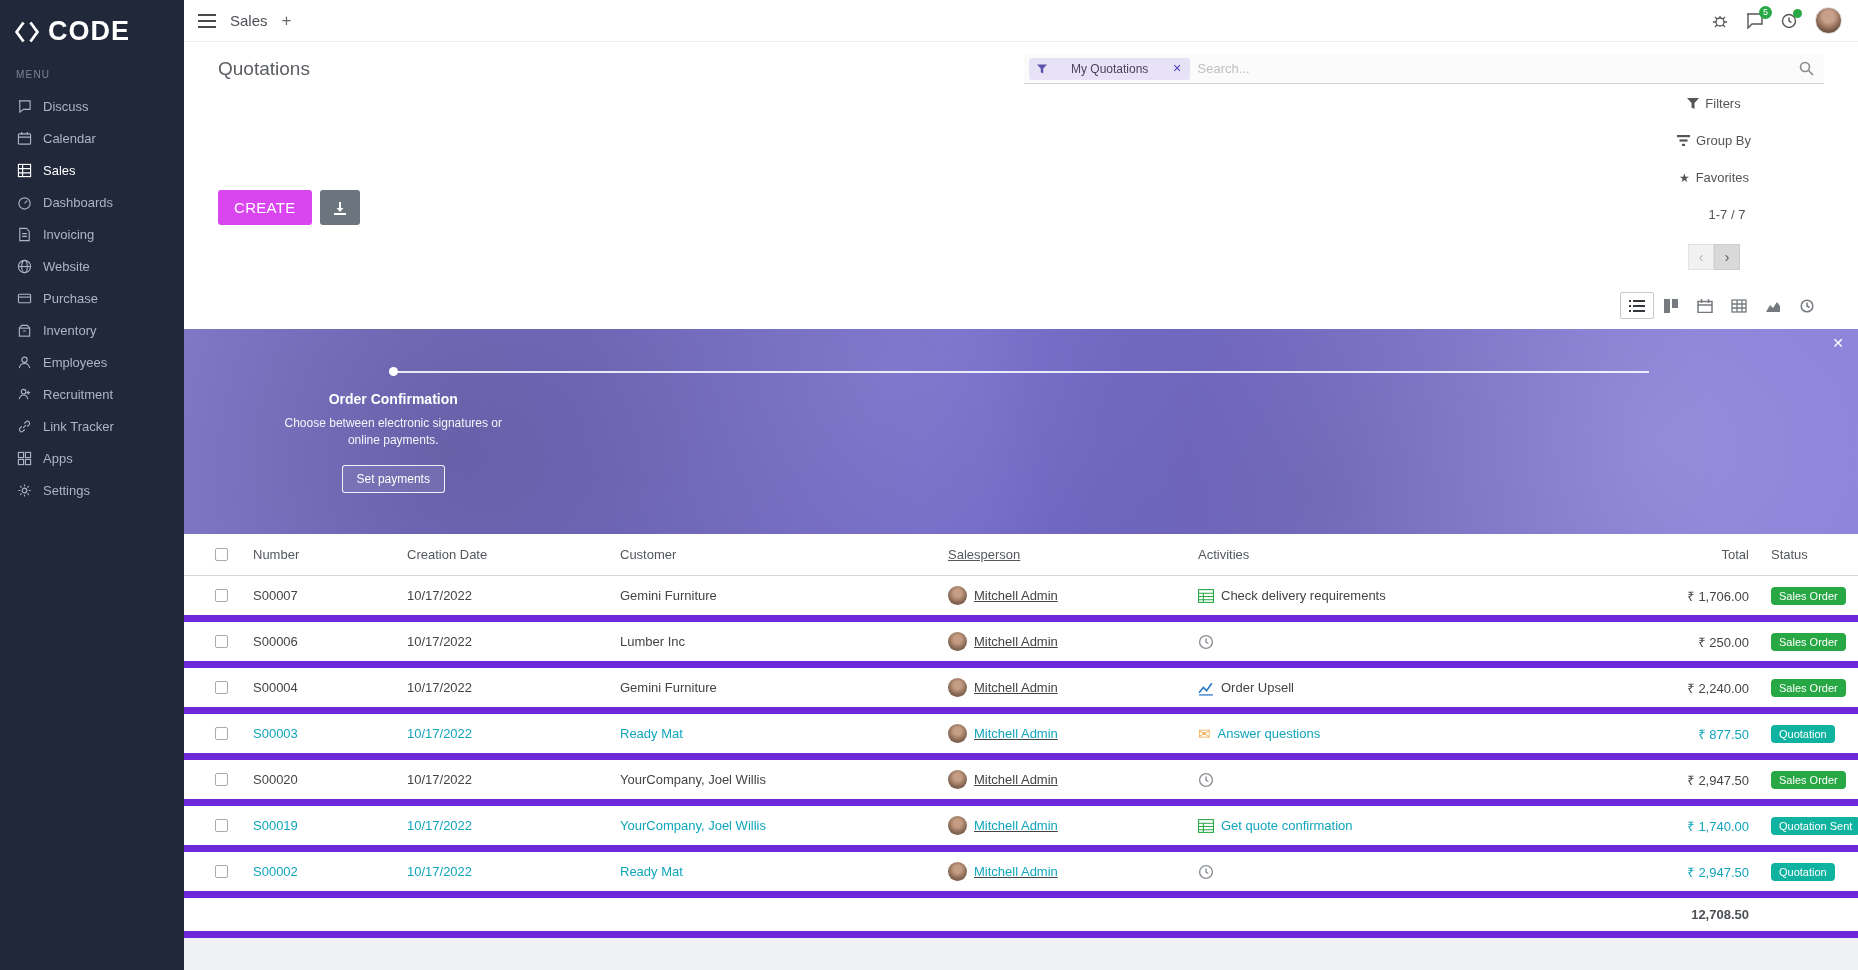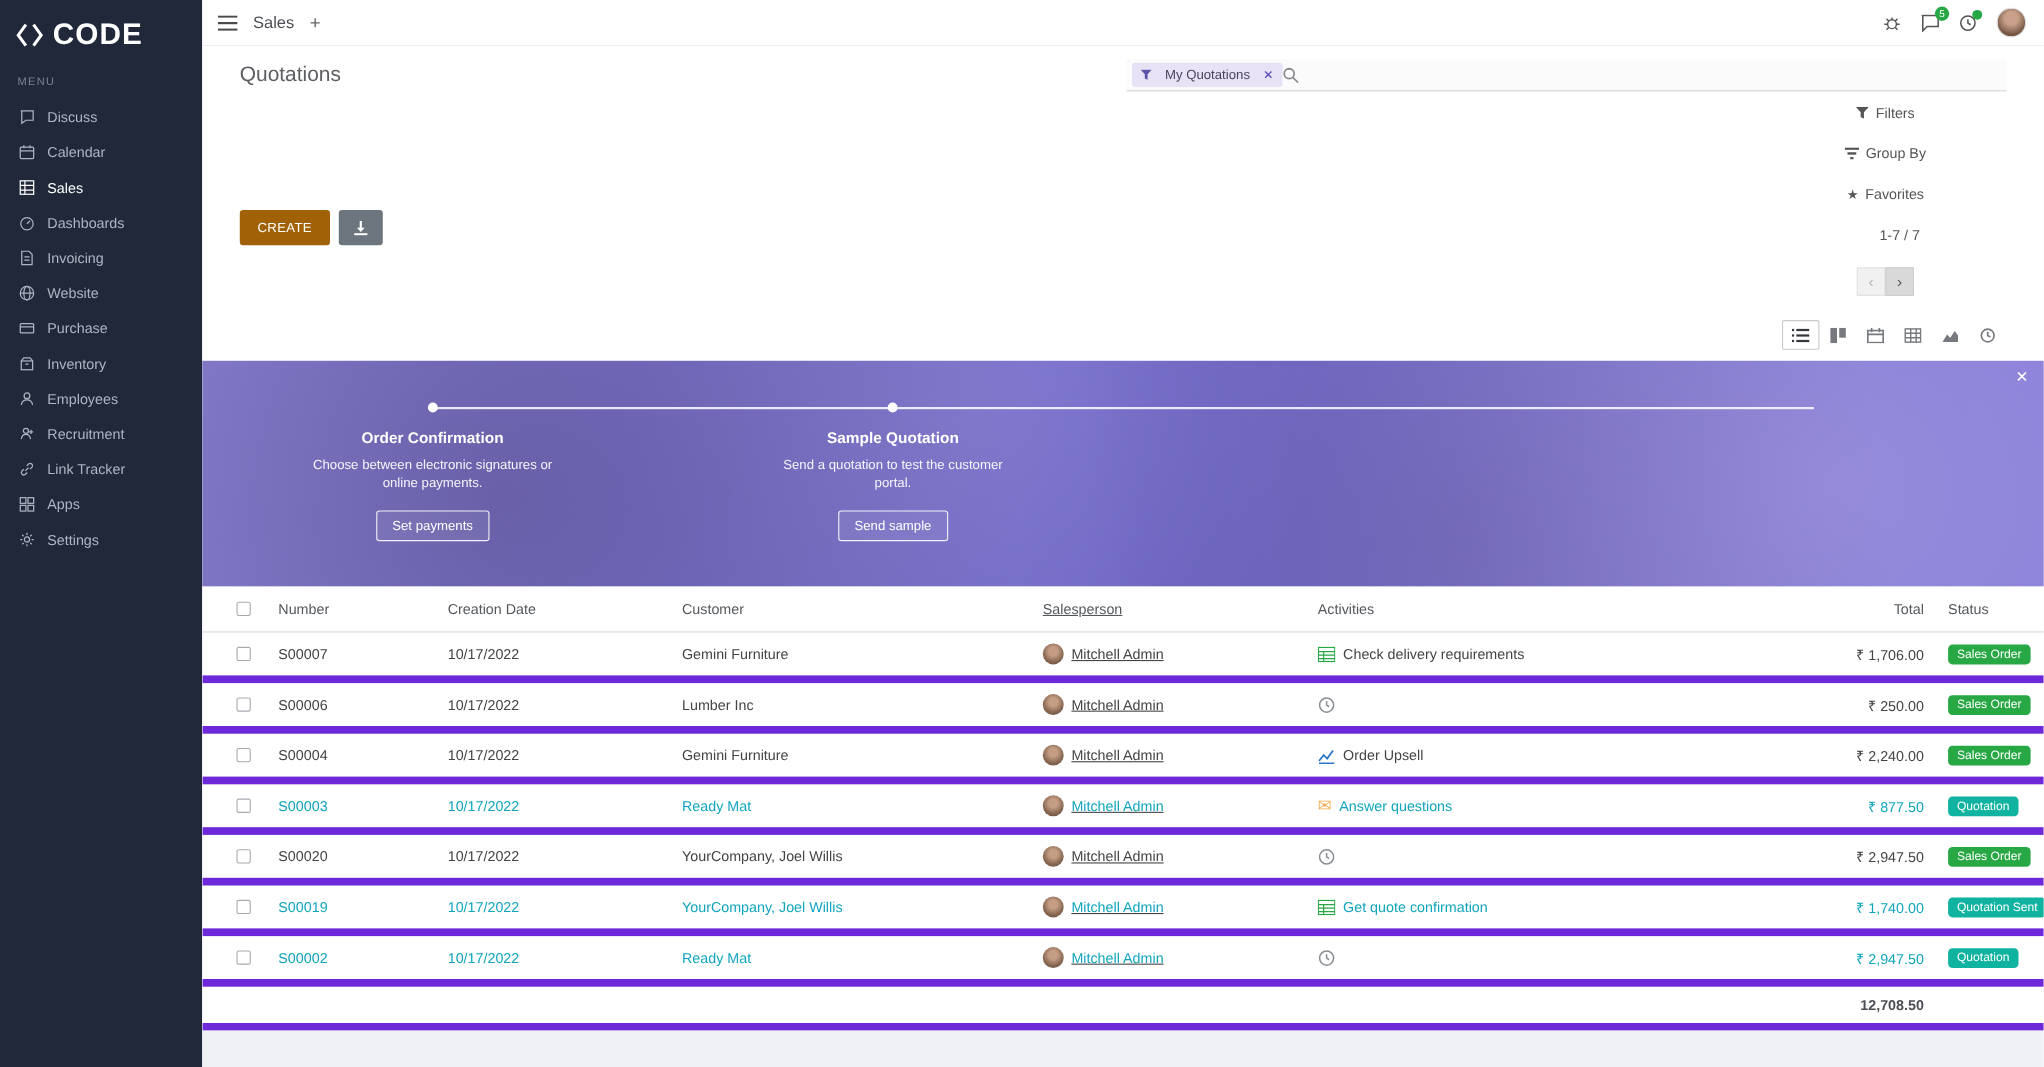--- a/index.html
+++ b/index.html
@@ -27,27 +27,27 @@
   .icon-wrap { position:relative; display:flex; cursor:pointer; }
   .badge { position:absolute; top:-7px; right:-9px; background:#28a745; color:#fff; font-size:9px; line-height:1; padding:2px 4px; border-radius:7px; }
   .dot-badge { position:absolute; top:-4px; right:-5px; width:9px; height:9px; border-radius:50%; background:#28a745; }
   .avatar { width:27px; height:27px; border-radius:50%; background:radial-gradient(circle at 50% 35%, #c9a18a 28%, #7b5a48 68%, #4e3a30); border:1px solid #ddd; cursor:pointer; }
 
   
   .control { background:#fff; padding:8px 0 10px; flex-shrink:0; }
   .cp-row1 { display:flex; justify-content:space-between; align-items:center; padding:4px 34px 12px; }
   .page-title { font-size:19px; color:#5b5e62; }
   .search { width:800px; display:flex; align-items:center; background:#fbfbfc; border-bottom:1px solid #d5d5d5; padding:3px 10px 3px 5px; }
-  .facet { display:flex; align-items:center; gap:12px; background:#e7e2f6; border-radius:3px; padding:4px 8px; font-size:12px; color:#4a445e; cursor:pointer; }
+  .facet { display:flex; align-items:center; gap:24px; background:#e7e2f6; border-radius:3px; padding:4px 8px; font-size:12px; color:#4a445e; cursor:pointer; }
   .facet-x { color:#5246b8; font-size:11px; cursor:pointer; }
   .search-input { flex:1; border:none; outline:none; background:transparent; font-size:13px; color:#555; padding:4px 8px; }
   .search-input::placeholder { color:#c0c0c4; }
   .cp-row2 { display:flex; justify-content:space-between; align-items:center; padding:0 34px; }
   .left-btns { display:flex; gap:8px; }
-  .btn-create { background:#a16207; color:#fff; border:none; border-radius:3px; font-size:12px; padding:9px 16px; cursor:pointer; font-family:inherit; letter-spacing:.3px; }
+  .btn-create { background:#d946ef; color:#fff; border:none; border-radius:3px; font-size:15px; padding:9px 16px; cursor:pointer; font-family:inherit; letter-spacing:.3px; }
   .btn-export { background:#6c757d; border:none; border-radius:3px; padding:7px 13px; cursor:pointer; display:flex; align-items:center; }
   .right-ctrls { display:flex; align-items:center; gap:22px;flex-direction:column; }
   .ctl { display:flex; align-items:center; gap:6px; font-size:13px; color:#555; cursor:pointer; }
   .ctl .star { color:#555; font-size:12px; }
   .pager-txt { font-size:13px; color:#555; margin-left:26px; }
   .pg-group { display:flex; }
   .pg-btn { width:26px; height:26px; display:flex; align-items:center; justify-content:center; font-size:14px; cursor:pointer; }
   .pg-prev { background:#f1f1f1; border:1px solid #e2e2e2; color:#b5b5b5; }
   .pg-next { background:#d9d9d9; border:1px solid #cdcdcd; color:#555; }
   .views { display:flex; margin-left:16px; }
@@ -278,20 +278,21 @@
       <div class="cp-row1">
         <div class="page-title">Quotations</div>
         <div class="search">
           <span class="facet">
             <svg width="10" height="10" viewBox="0 0 12 11">
                 <path fill="#5b51a8" d="M0 0h12L7.5 5v6L4.5 9.4V5z"></path>
               </svg>
             <span>My Quotations</span>
             <span class="facet-x">✕</span>
           </span>
+          <input class="search-input" placeholder="Search..." style="">
           <span style="display:flex;">
             <svg width="15" height="15" viewBox="0 0 15 15" fill="none" stroke="#8a8a8e" stroke-width="1.6">
                 <circle cx="6" cy="6" r="4.5"></circle>
                 <path d="M9.5 9.5L14 14"></path>
               </svg>
           </span>
         </div>
       </div>
       <div class="cp-row2">
         <div class="left-btns">
@@ -387,26 +388,20 @@
     <section class="banner">
       <span class="banner-close">✕</span>
       <div class="step-line"></div>
       <div class="steps">
         <div class="step">
           <span class="dot"></span>
           <div class="step-title">Order Confirmation</div>
           <div class="step-desc">Choose between electronic signatures or online payments.</div>
           <button class="step-btn">Set payments</button>
         </div>
-        <div class="step">
-          <span class="dot"></span>
-          <div class="step-title">Sample Quotation</div>
-          <div class="step-desc">Send a quotation to test the customer portal.</div>
-          <button class="step-btn">Send sample</button>
-        </div>
       </div>
     </section>
 
     <section class="list">
 
       <div class="lrow lhead">
         <div class="c-check">
             <span class="cb"></span>
           </div>
         <div class="c-num">Number</div>

